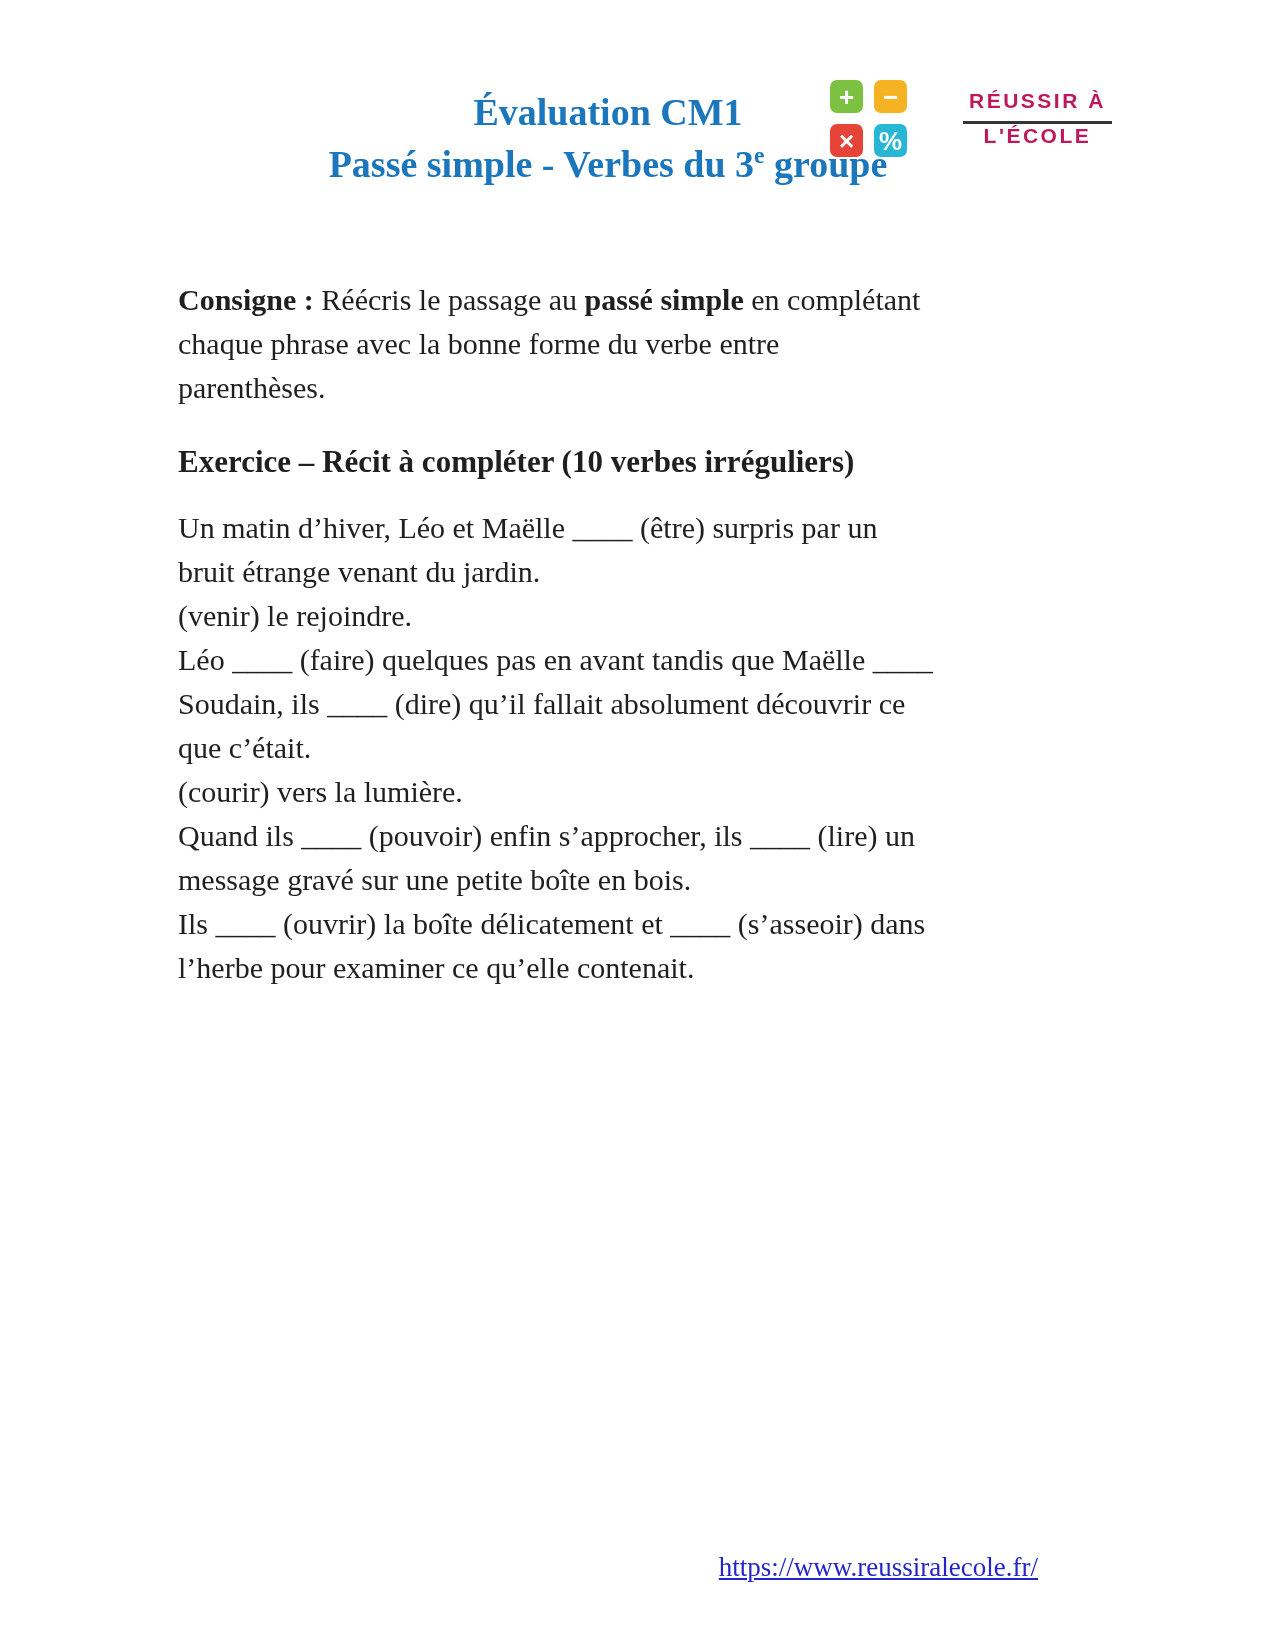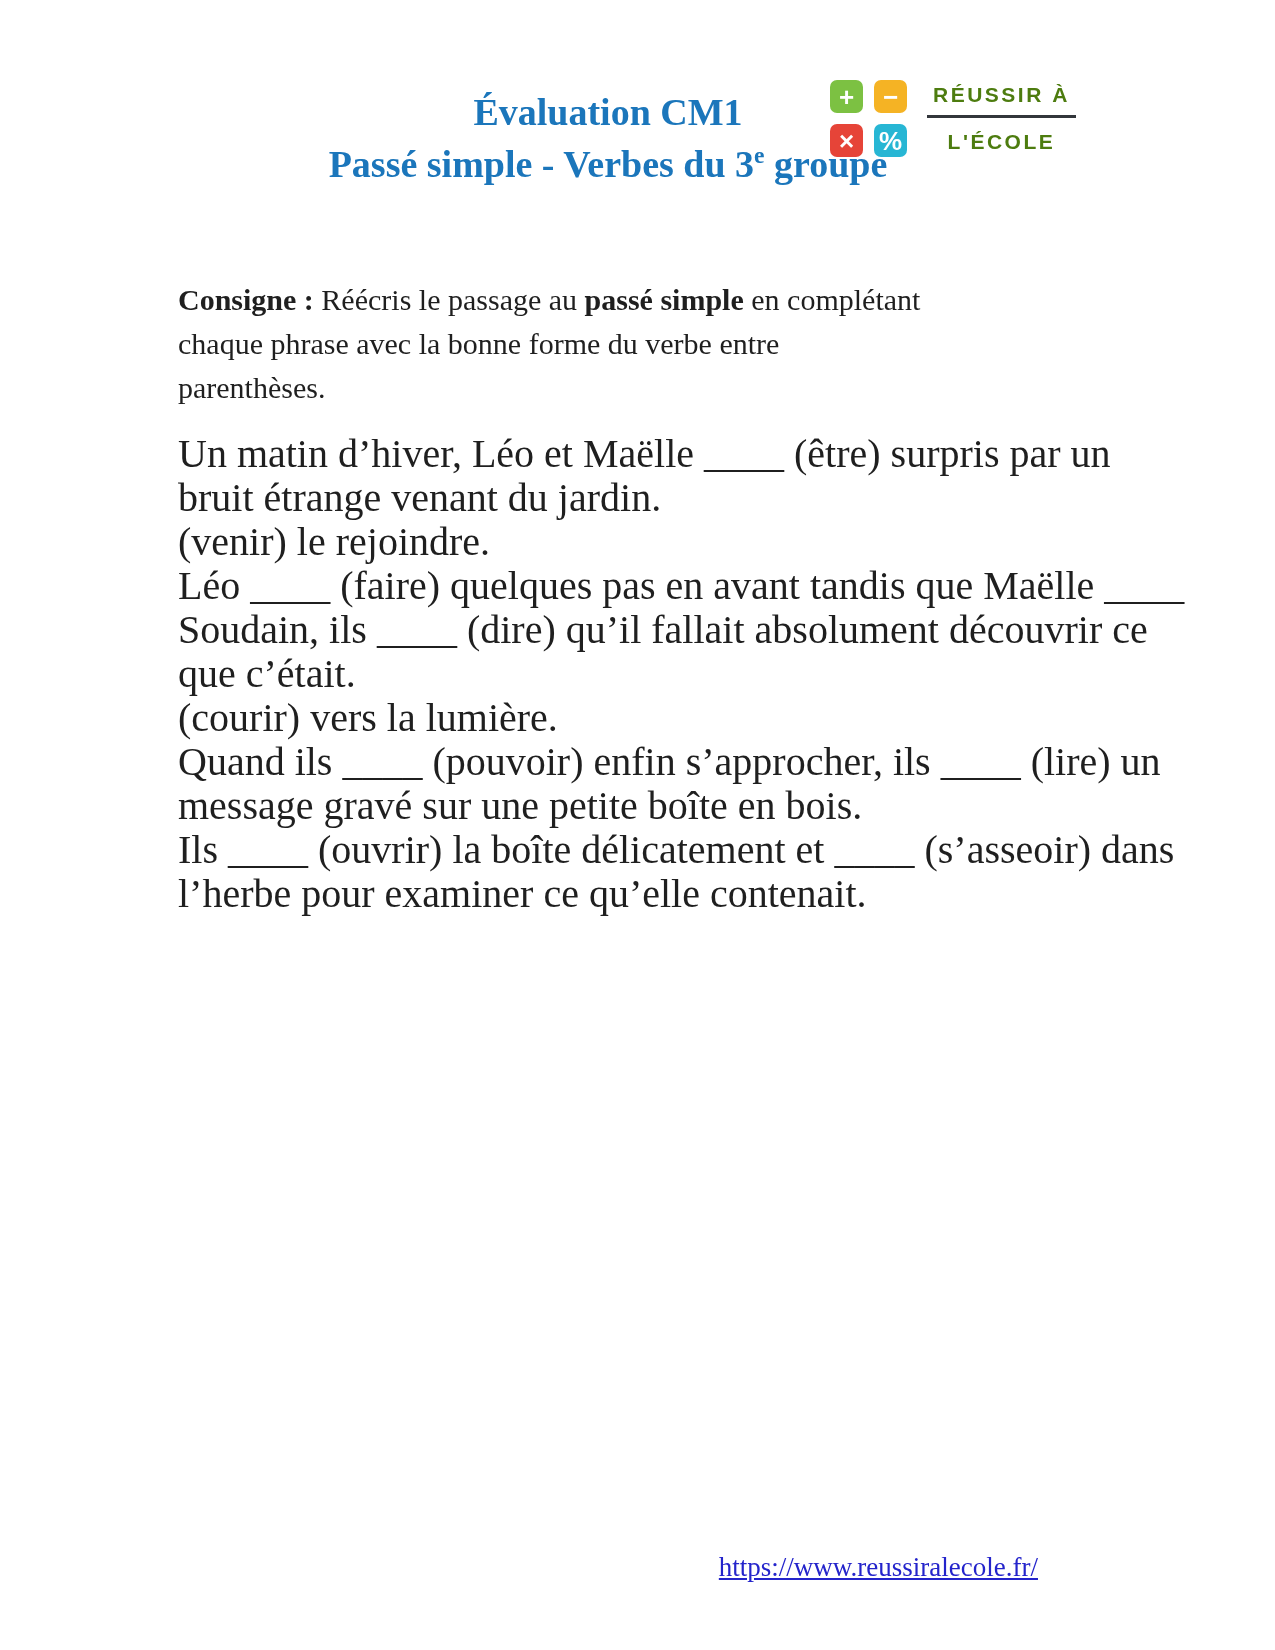--- a/index.html
+++ b/index.html
@@ -48,21 +48,21 @@
     font-weight: bold;
     letter-spacing: 2.5px;
     font-size: 21px;
   }
   .logo-word-top {
     padding: 0 6px 8px 6px;
     border-bottom: 3px solid #32363b;
     white-space: nowrap;
   }
   .logo-word-bottom {
-    padding-top: 12px;
+    padding-top: 0;
     white-space: nowrap;
   }
 
   
   .content {
     position: absolute;
     left: 178px;
     top: 0;
     width: 860px;
   }
@@ -87,21 +87,21 @@
   .bold { font-weight: bold; }
   .exercise-heading {
     margin-top: 30px;
     font-size: 31px;
     line-height: 44px;
     font-weight: bold;
     white-space: nowrap;
   }
   .recit {
     margin-top: 22px;
-    font-size: 40px;
+    font-size: 30px;
     line-height: 44px;
   }
   .recit .line { white-space: nowrap; }
 
   
   .footer {
     position: absolute;
     top: 1551px;
     left: 178px;
     width: 860px;
@@ -119,39 +119,40 @@
 
 <div class="page">
 
   <div class="logo">
     <div class="logo-squares">
       <div class="logo-square" style="background-color: rgb(124, 193, 66);">+</div>
       <div class="logo-square" style="background-color: rgb(245, 179, 36);">−</div>
       <div class="logo-square" style="background-color: rgb(230, 68, 56);">×</div>
       <div class="logo-square" style="background-color: rgb(39, 182, 212);">%</div>
     </div>
-    <div class="logo-wordmark" style="color: #4d7c0f;">
+    <div class="logo-wordmark" style="color: #be185d; margin-left: 36px;">
       <span class="logo-word-top">RÉUSSIR À</span>
       <span class="logo-word-bottom">L'ÉCOLE</span>
     </div>
   </div>
 
   <div class="content">
 
     <h1 class="doc-title" style="color: rgb(27, 118, 187);">
       <span class="title-line1">Évaluation CM1</span><br>
       <span class="title-line2"><span>Passé simple - Verbes du 3</span><sup>e</sup><span> groupe</span></span>
     </h1>
 
     <p class="consigne">
       <span class="line"><span class="bold">Consigne :</span><span> Réécris le passage au </span><span class="bold">passé simple</span><span> en complétant</span></span><br>
       <span class="line">chaque phrase avec la bonne forme du verbe entre</span><br>
       <span class="line">parenthèses.</span>
     </p>
 
+    <h2 class="exercise-heading">Exercice – Récit à compléter (10 verbes irréguliers)</h2>
 
     <div class="recit">
       <div class="line">Un matin d’hiver, Léo et Maëlle ____ (être) surpris par un</div>
       <div class="line">bruit étrange venant du jardin.</div>
       <div class="line">(venir) le rejoindre.</div>
       <div class="line">Léo ____ (faire) quelques pas en avant tandis que Maëlle ____</div>
       <div class="line">Soudain, ils ____ (dire) qu’il fallait absolument découvrir ce</div>
       <div class="line">que c’était.</div>
       <div class="line">(courir) vers la lumière.</div>
       <div class="line">Quand ils ____ (pouvoir) enfin s’approcher, ils ____ (lire) un</div>

